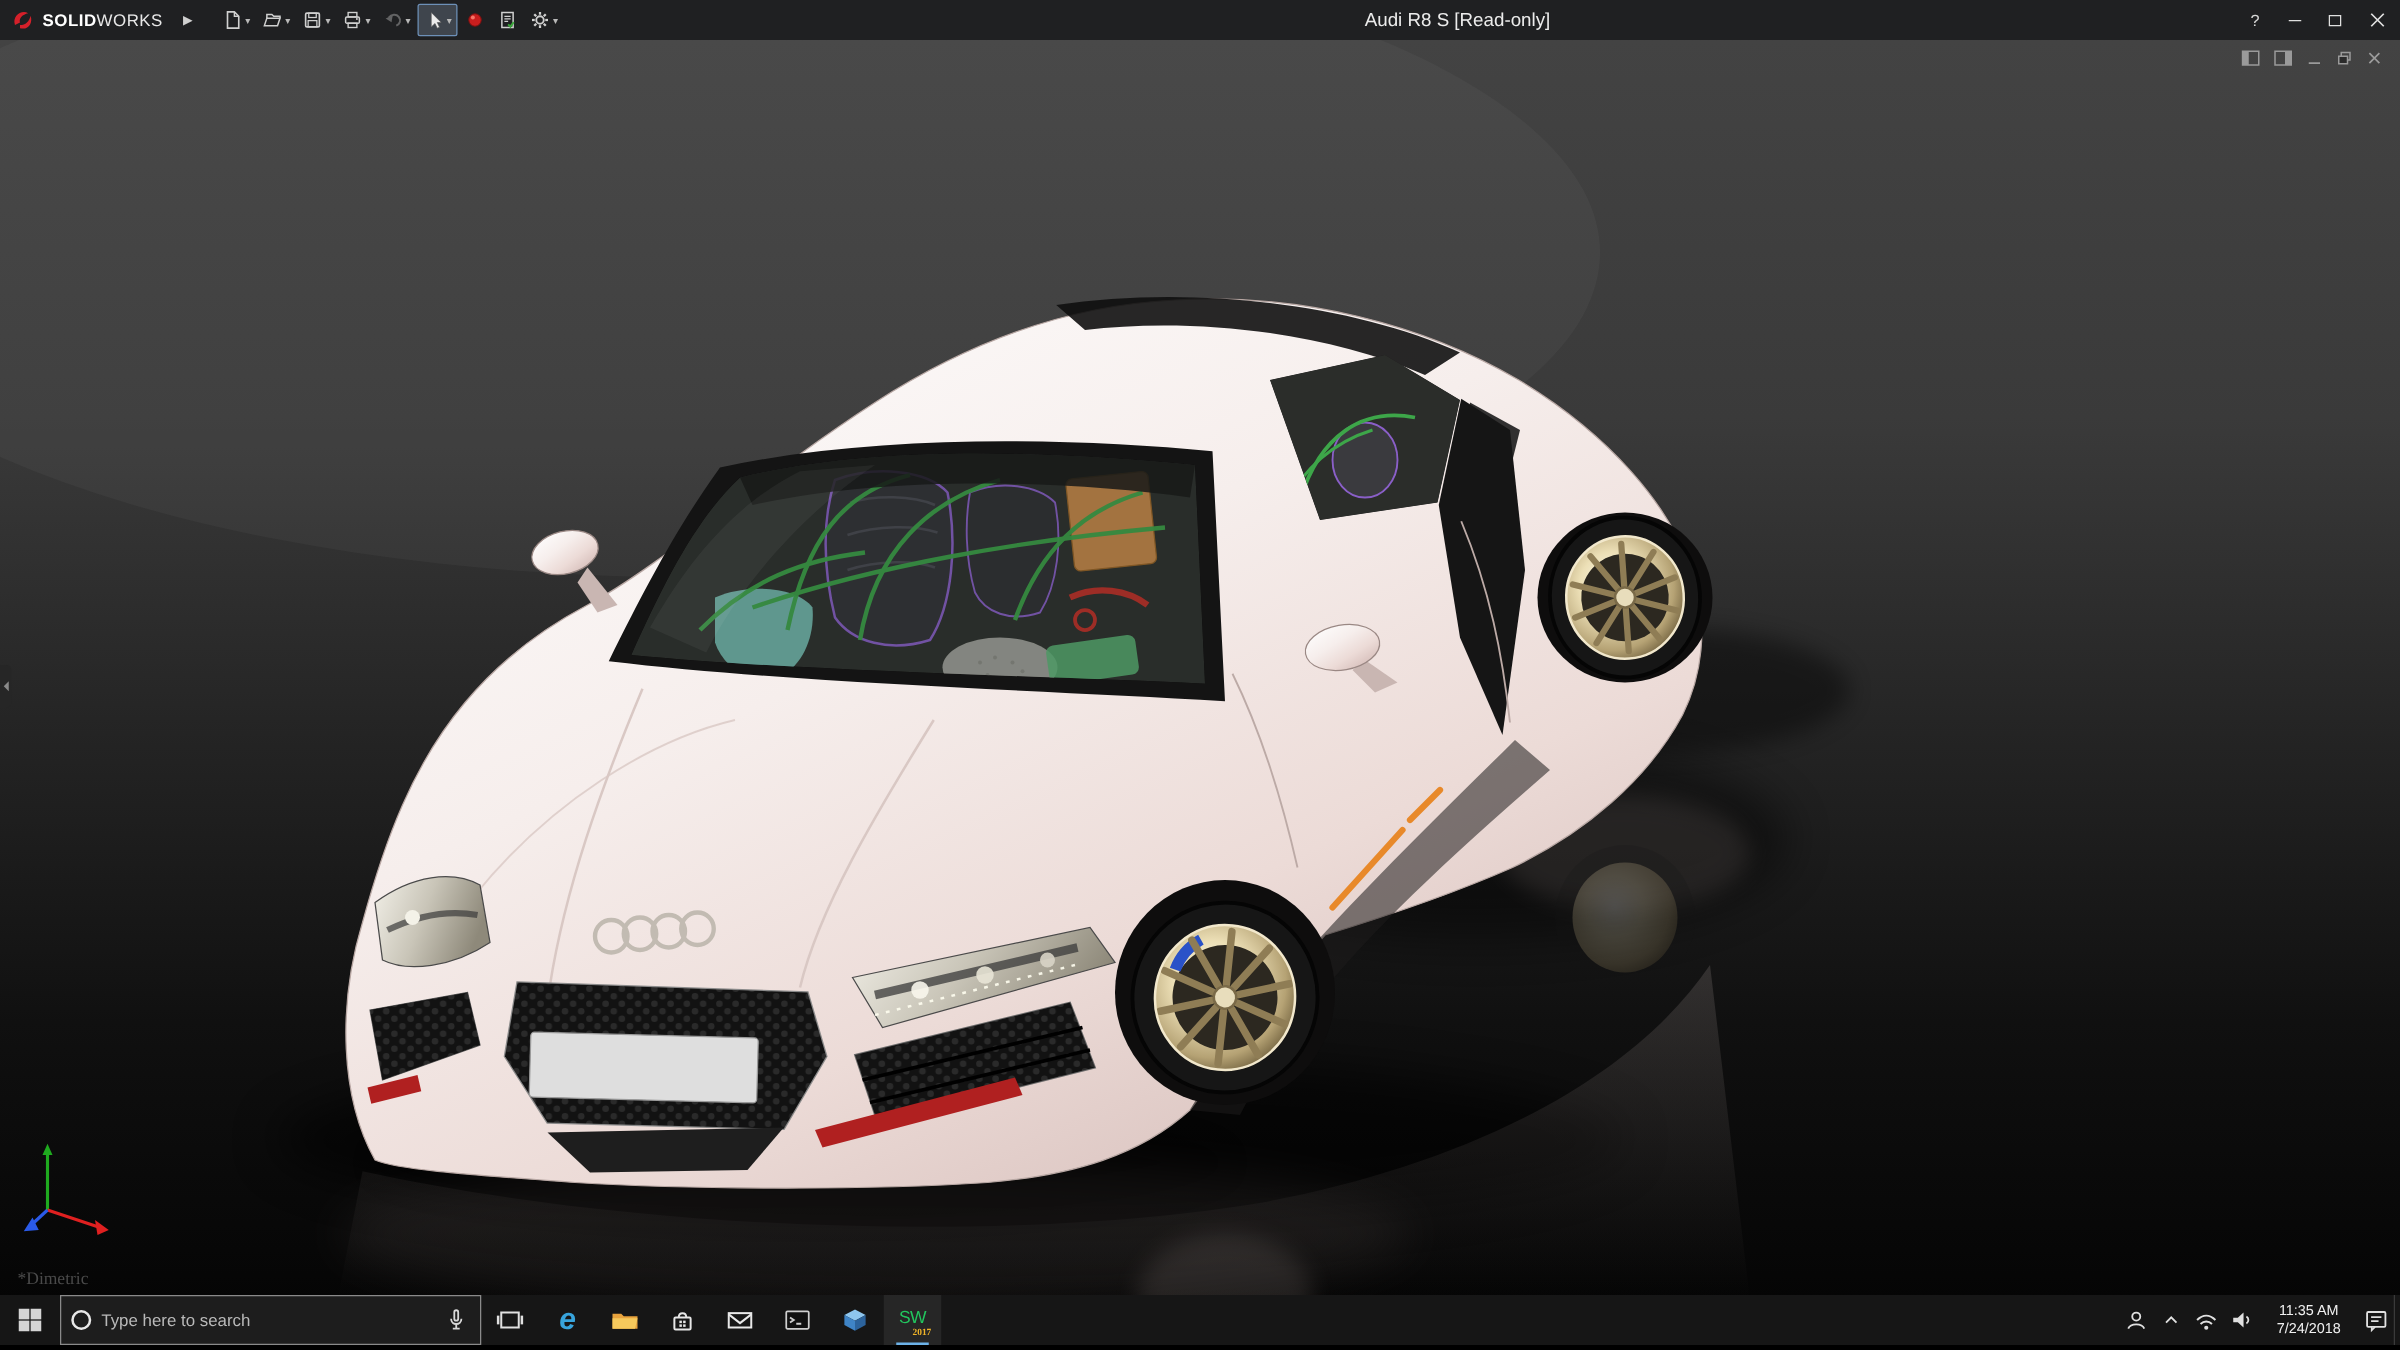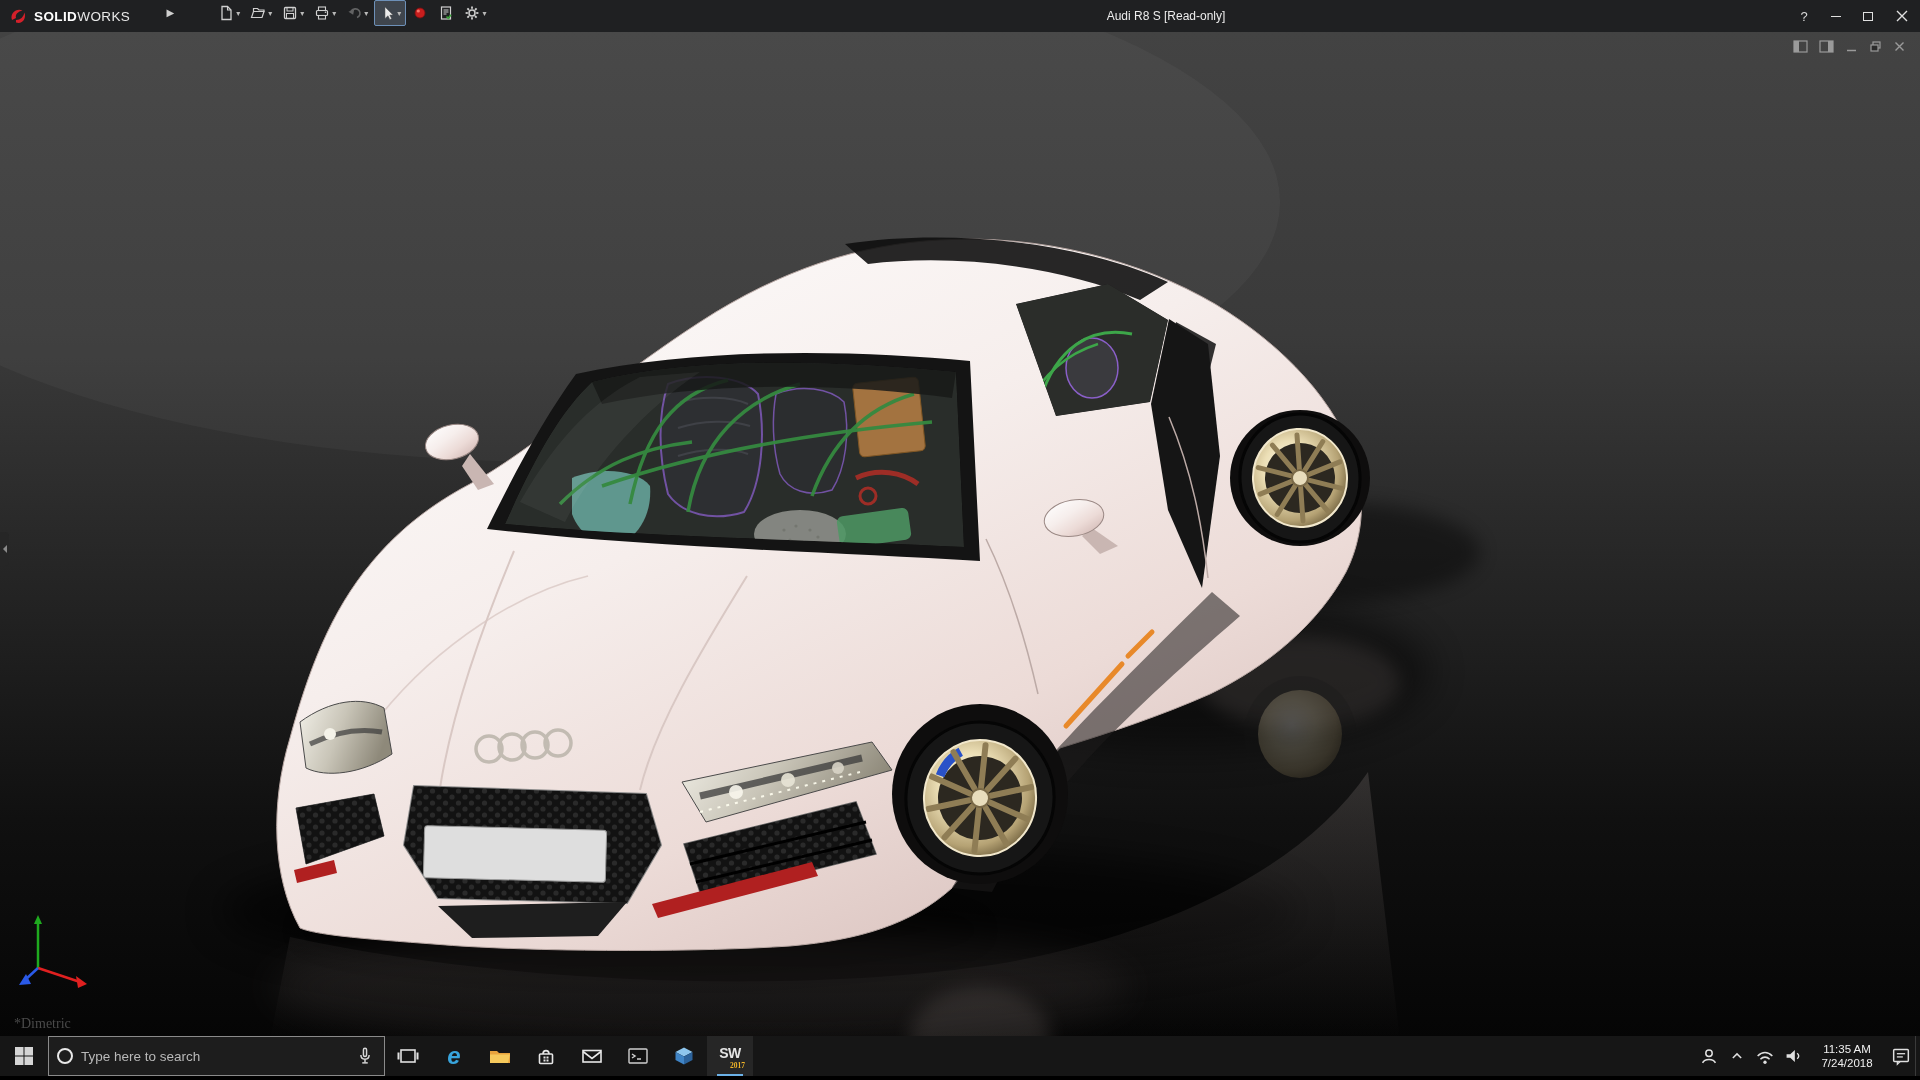--- a/index.html
+++ b/index.html
@@ -2,34 +2,34 @@
 <html><head>
 <meta charset="utf-8">
 <style>
   * { margin:0; padding:0; box-sizing:border-box; }
   html,body { width:1920px; height:1080px; overflow:hidden; background:#000;
               font-family:"Liberation Sans", sans-serif; }
   body { position:relative; }
 
   
   .titlebar { position:absolute; top:0; left:0; width:1920px; height:32px;
-    background:#1f2022; display:flex; align-items:flex-start; color:#ddd; z-index:30;gap:20px; }
+    background:#1f2022; display:flex; align-items:center; color:#ddd; z-index:30; }
   .brand { display:flex; align-items:center; gap:6px; padding:0 10px 0 8px; height:100%; }
   .brand-text { font-size:13.5px; color:#fff; letter-spacing:.4px; font-style:italic; }
   .brand-text b { font-weight:800; font-style:normal; }
   .brand-text span { font-weight:400; font-style:normal; color:#e8e8e8; }
   .tb-expand { background:none; border:none; color:#cfcfcf; font-size:10px; width:20px; height:24px;
     cursor:default; display:flex; align-items:center; justify-content:center; }
   .tb-group { display:flex; align-items:center; gap:2px; margin-left:14px; }
   .tbtn { display:flex; align-items:center; height:26px; padding:0 4px; border-radius:2px; }
   .tbtn .caret { font-size:8px; color:#b9b9b9; margin-left:2px; }
   .tbtn.selected { background:#3f454d; border:1px solid #6d90b8; }
   .tbtn.disabled svg { opacity:.55; }
   .win-title { position:absolute; left:1166px; transform:translateX(-50%); top:0; height:32px;
-    display:flex; align-items:center; font-size:12px; color:#ececec; white-space:nowrap; }
+    display:flex; align-items:center; font-size:15px; color:#ececec; white-space:nowrap; }
   .win-controls { margin-left:auto; display:flex; height:32px; }
   .wbtn { width:32px; height:32px; display:flex; align-items:center; justify-content:center;
     color:#d8d8d8; font-size:13px; }
   .wbtn.close { width:36px; }
   .ico-min { width:10px; border-bottom:1.5px solid #e0e0e0; display:block; }
   .ico-max { width:10px; height:9px; border:1.2px solid #e0e0e0; display:block; }
 
   
   .viewport { position:absolute; top:32px; left:0; right:0; bottom:40px; overflow:hidden; }
   .viewport svg.scene { width:100%; height:100%; display:block; }
@@ -50,21 +50,21 @@
   .tb-search { width:337px; height:40px; background:#1d1d1d; border:1px solid #8a8a8a;
     display:flex; align-items:center; padding:0 8px; gap:8px; }
   .cortana { width:16px; height:16px; border:2px solid #e8e8e8; border-radius:50%; flex:0 0 auto; }
   .tb-search input { flex:1; background:transparent; border:none; outline:none; color:#cfcfcf; font-size:13.5px; }
   .tb-search input::placeholder { color:#b9b9b9; }
   .tb-app { width:46px; height:40px; display:flex; align-items:center; justify-content:center; position:relative; }
   .tb-app.running { background:#262626; }
   .tb-app.running::after { content:""; position:absolute; bottom:0; left:10px; right:10px; height:2px; background:#6cb2e8; }
   .edge-e { color:#38a4dc; font-weight:bold; font-size:24px; line-height:24px; font-style:italic; }
   .sw-tile { position:relative; width:26px; height:26px; text-align:center; }
-  .sw-label { color:#e5e5e5; font-weight:700; font-size:14px; line-height:20px; letter-spacing:-.5px; }
+  .sw-label { color:#22c55e; font-weight:400; font-size:14px; line-height:20px; letter-spacing:-.5px; }
   .sw-year { position:absolute; right:-2px; bottom:-1px; font-size:7.5px; color:#f0b428; font-weight:bold;font-family:Liberation Serif, serif; }
   .tb-tray { margin-left:auto; display:flex; align-items:center; height:40px; }
   .tray-icon { width:28px; height:40px; display:flex; align-items:center; justify-content:center; }
   .clock { width:80px; text-align:center; color:#f0f0f0; font-size:11.5px; line-height:14px; }
   .show-desktop { width:5px; height:40px; border-left:1px solid #3a3a3a; }
 </style>
 </head>
 <body>
 
 <div class="titlebar">

